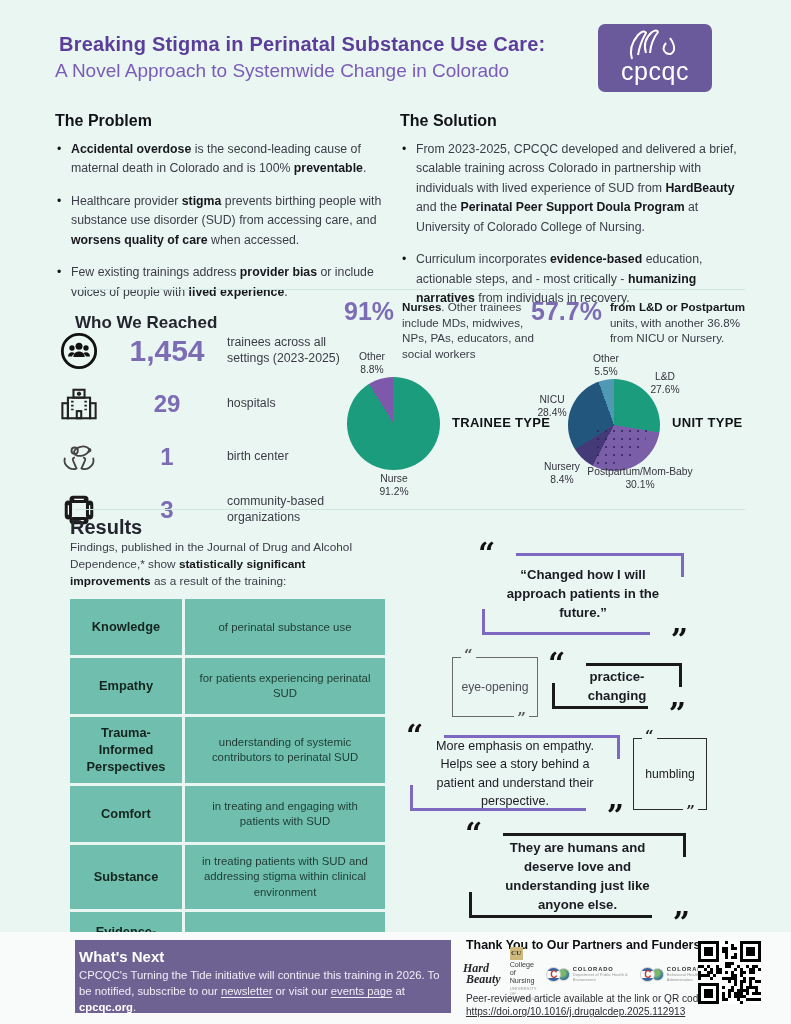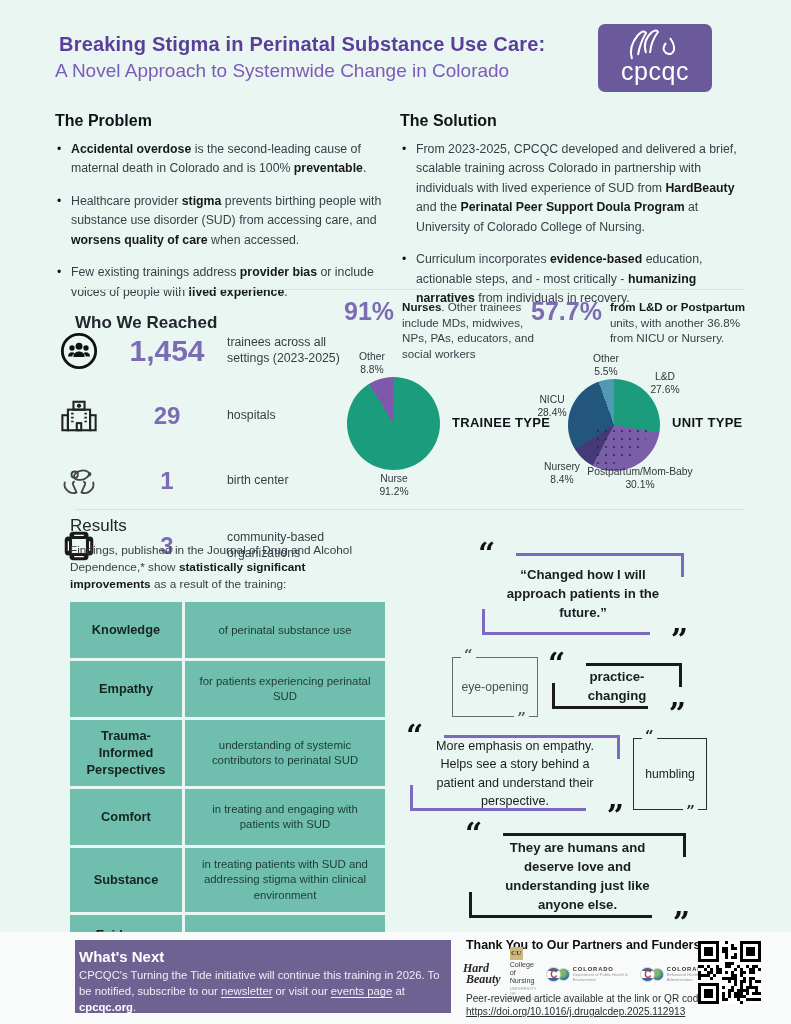--- a/index.html
+++ b/index.html
@@ -30,21 +30,21 @@
   .col-block ul{list-style:none;}
   .col-block li{position:relative;padding-left:16px;font-size:12.3px;line-height:1.58;color:var(--body);margin-bottom:13px;}
   .col-block li::before{content:"•";position:absolute;left:2px;color:#121318;}
   .problem{left:55px;width:335px;}
   .solution{left:400px;width:352px;}
   .divider{position:absolute;left:75px;width:670px;height:1px;background:#cde7e0;}
 
   
   .reach{position:absolute;left:0;top:293px;width:791px;height:215px;}
   .reach h2{position:absolute;left:75px;top:20px;font-size:17px;font-weight:bold;}
-  .stats{position:absolute;left:57px;top:36px;width:295px;display:grid;grid-template-columns:50px 120px 1fr;row-gap:21px;align-items:center;}
+  .stats{position:absolute;left:57px;top:36px;width:295px;display:grid;grid-template-columns:50px 120px 1fr;row-gap:9px;align-items:center;}
   .stat-icon{width:44px;height:44px;display:flex;align-items:center;justify-content:center;}
   .stat-num{font-size:24px;font-weight:bold;color:var(--purple-stat);text-align:center;}
   .stat-num.big{font-size:30px;}
   .stat-label{font-size:12.3px;color:var(--body);line-height:1.3;}
 
   .hl{position:absolute;display:flex;gap:8px;}
   .hl-val{font-size:25px;font-weight:bold;color:var(--purple-stat);line-height:1;}
   .hl-txt{font-size:11.6px;line-height:1.35;color:var(--body);}
   .hl1{left:344px;top:6px;width:190px;}
   .hl2{left:531px;top:6px;width:228px;}
@@ -52,21 +52,21 @@
   .pie{position:absolute;border-radius:50%;}
   .pie1{left:347px;top:84px;width:93px;height:93px;}
   .pie2{left:568px;top:86px;width:92px;height:92px;}
   .pie2 .dots{position:absolute;left:28%;top:52%;width:58%;height:40%;border-bottom-right-radius:70% 90%;background:radial-gradient(#2e2256 .8px,transparent 1.1px) 0 0/8px 8px;opacity:.75;}
   .pie-lab{position:absolute;font-size:10.3px;line-height:1.25;color:#33353c;text-align:center;}
   .pie-lab span{display:block;}
   .pie-title{position:absolute;font-size:13px;font-weight:bold;letter-spacing:.3px;color:#121318;}
 
   
   .results{position:absolute;left:70px;top:516px;width:315px;}
-  .results h2{font-size:17px;font-weight:normal;margin-bottom:6px;}
+  .results h2{font-size:20px;font-weight:bold;}
   .results-intro{font-size:11.8px;line-height:1.42;color:var(--body);margin-bottom:10px;}
   .rtable{display:grid;grid-template-columns:112px 1fr;gap:3px;}
   .rcell{background:var(--teal-cell);display:flex;align-items:center;justify-content:center;text-align:center;padding:8px 10px;}
   .rterm{font-weight:bold;font-size:12.8px;color:#15241f;line-height:1.3;}
   .rdesc{font-size:11.4px;color:#1d3a33;line-height:1.35;}
   .row-h1{min-height:56px;} .row-h2{min-height:62px;} .row-h3{min-height:64px;}
 
   
   .quotes{position:absolute;left:400px;top:515px;width:391px;height:420px;}
   .quotes h2{position:absolute;left:14px;top:4px;font-size:16px;font-weight:bold;}

